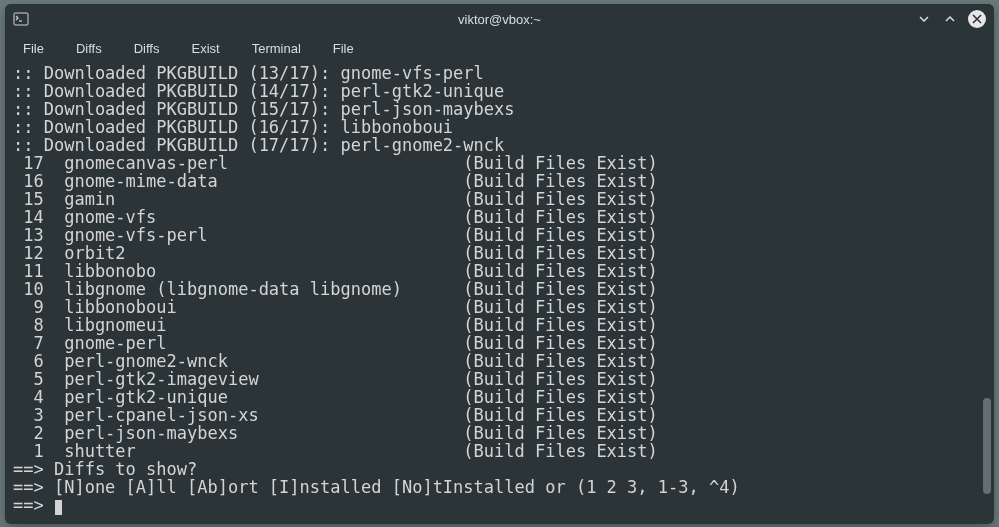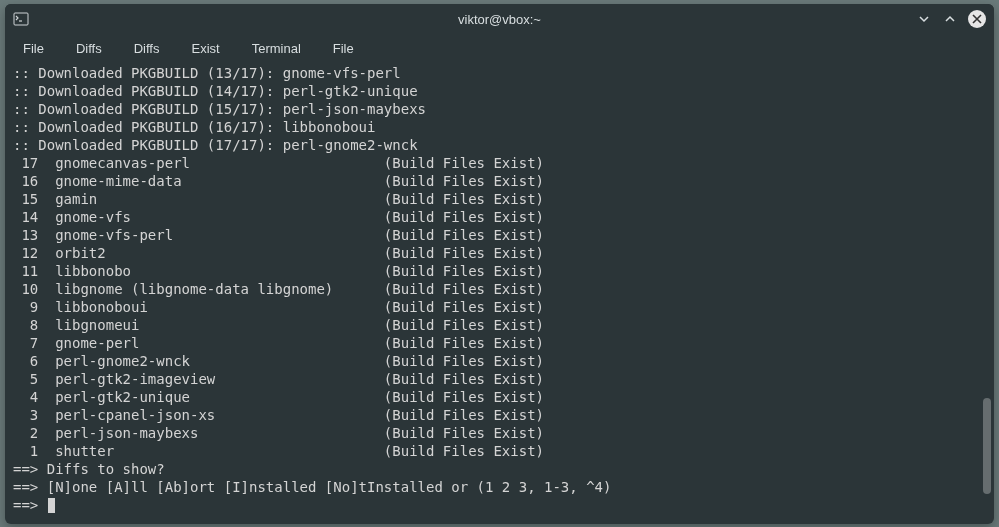--- a/index.html
+++ b/index.html
@@ -84,21 +84,21 @@
     .menu-item {
       color: #d8dee0;
       font-size: 13px;
       padding: 4px 10px;
       cursor: pointer;
     }
     .terminal-body {
       flex: 1;
       padding: 2px 8px;
       color: #d4d4d4;
-      font-size: 14px;
+      font-size: 17px;
       line-height: 18px;
       white-space: pre;
       overflow-y: auto;
       position: relative;
     }
     .line { display: block; }
     .cursor {
       display: inline-block;
       width: 7px;
       height: 15px;

